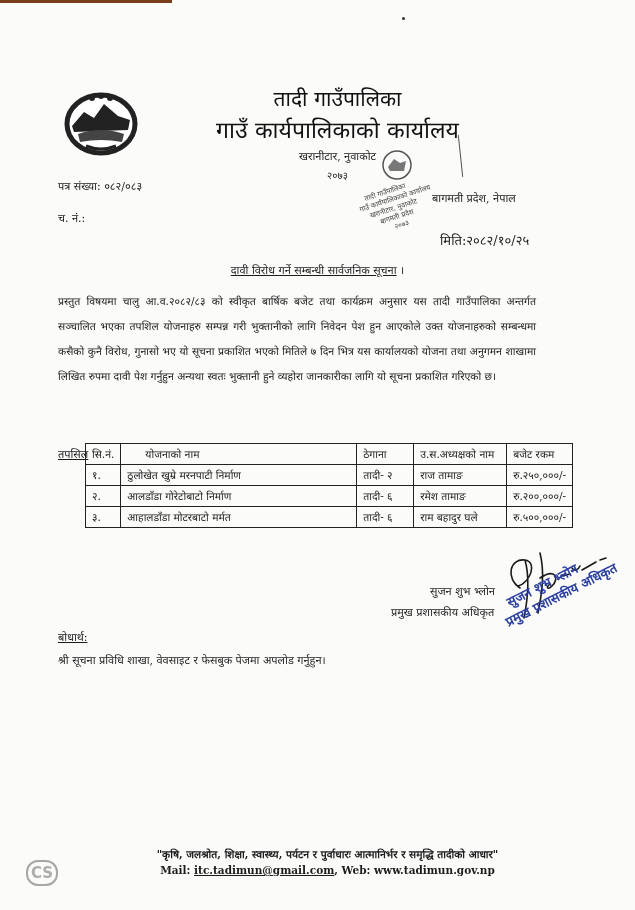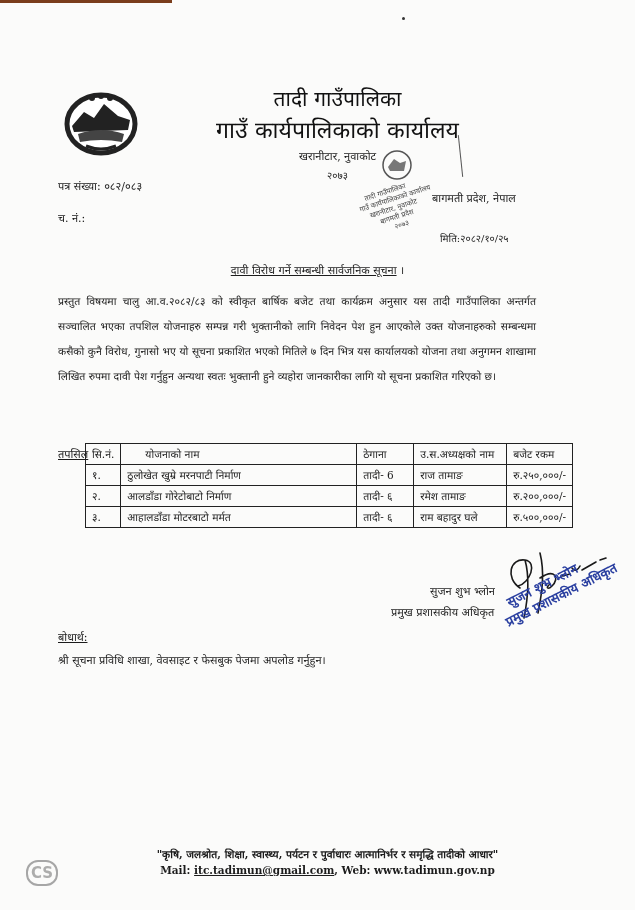--- a/index.html
+++ b/index.html
@@ -15,21 +15,21 @@
   .h1 { position: absolute; left: 0; width: 635px; text-align: center; color: #111; }
   .h1.a { top: 84px; font-size: 21px; padding-left: 40px; box-sizing: border-box; }
   .h1.b { top: 113px; font-size: 23px; padding-left: 40px; box-sizing: border-box; }
   .addr { position: absolute; left: 0; width: 635px; text-align: center; font-size: 11px; padding-left: 40px; box-sizing: border-box; }
   .addr.a { top: 148px; }
   .addr.b { top: 168px; font-size: 10px; }
   .ref { position: absolute; left: 58px; font-size: 11px; }
   .ref.a { top: 178px; }
   .ref.b { top: 210px; }
   .prov { position: absolute; left: 432px; top: 190px; font-size: 11px; }
-  .date { position: absolute; left: 440px; top: 231px; font-size: 10px; }
+  .date { position: absolute; left: 440px; top: 231px; font-size: 13px; }
   .stamp { position: absolute; left: 352px; top: 143px; width: 90px; height: 90px; }
   .vline { position: absolute; left: 460px; top: 135px; width: 1px; height: 42px; background: #555; transform: rotate(-6deg); }
   .subject { position: absolute; left: 0; width: 635px; top: 262px; text-align: center; font-size: 11px; }
   .subject span.u { text-decoration: underline; }
   .body-text {
     position: absolute; left: 58px; top: 289px; width: 478px;
     font-size: 10.6px; line-height: 25px; text-align: justify;
   }
   .tapsil { position: absolute; left: 58px; top: 414px; font-size: 11px; text-decoration: underline; margin-top: 32px; }
   table.t {
@@ -119,21 +119,21 @@
       <th>योजनाको नाम</th>
       <th>ठेगाना</th>
       <th>उ.स.अध्यक्षको नाम</th>
       <th>बजेट रकम</th>
     </tr>
   </thead>
   <tbody>
     <tr>
       <td>१.</td>
       <td>ठुलोखेत खुम्रे मरनपाटी निर्माण</td>
-      <td>तादी- 6</td>
+      <td>तादी- २</td>
       <td>राज तामाङ</td>
       <td>रु.२५०,०००/-</td>
     </tr>
     <tr>
       <td>२.</td>
       <td>आलडाँडा गोरेटोबाटो निर्माण</td>
       <td>तादी- ६</td>
       <td>रमेश तामाङ</td>
       <td>रु.२००,०००/-</td>
     </tr>

